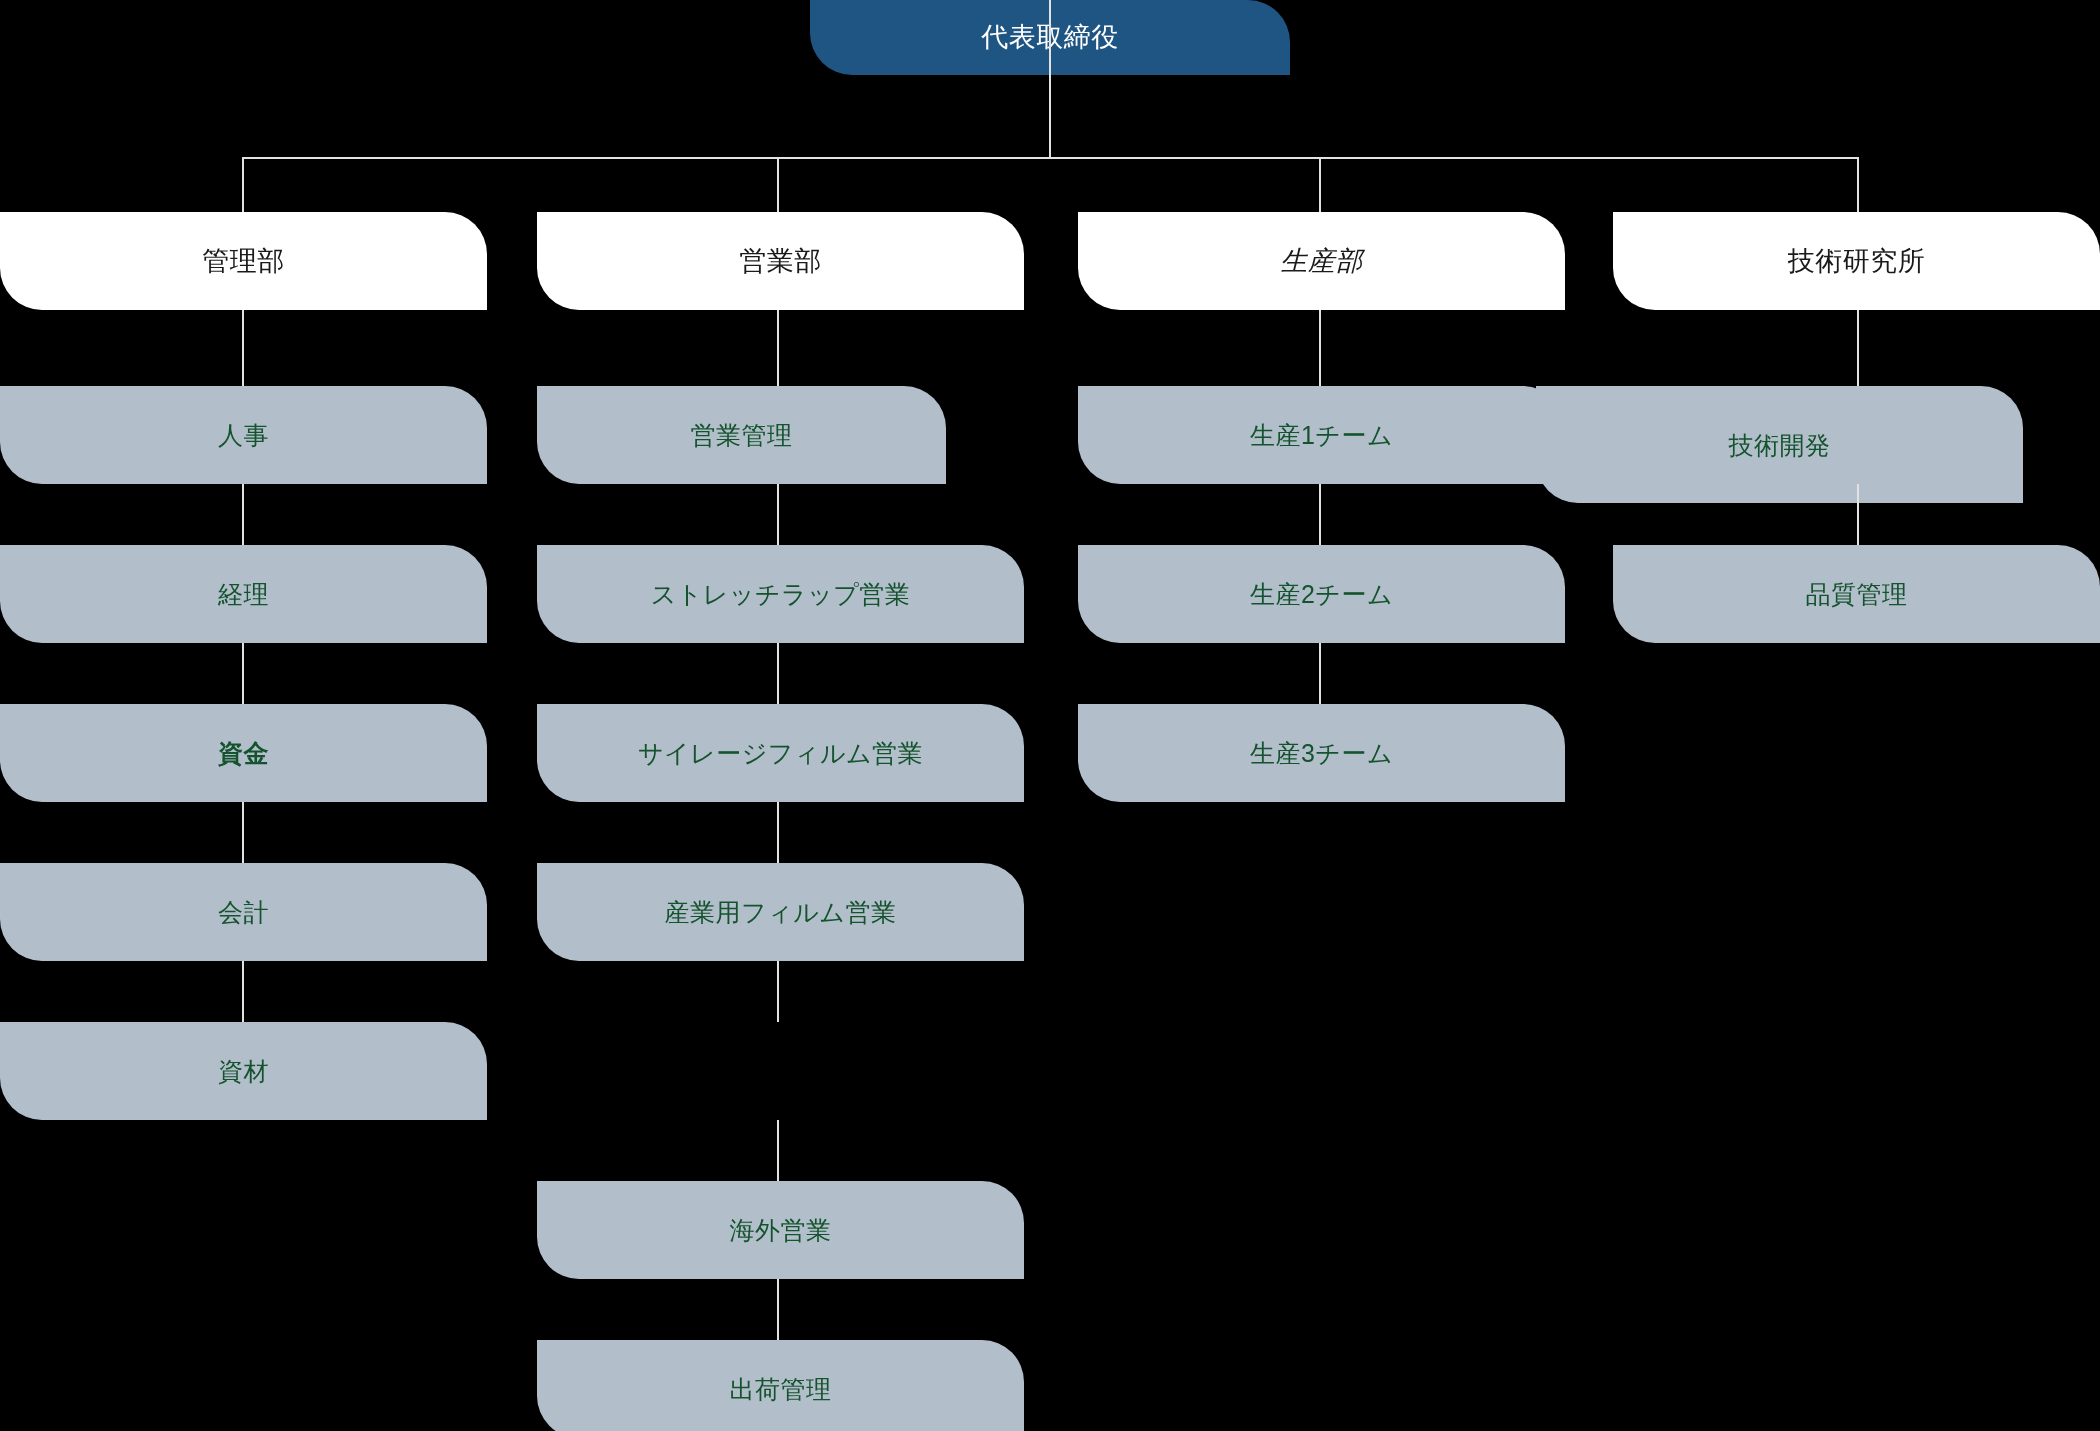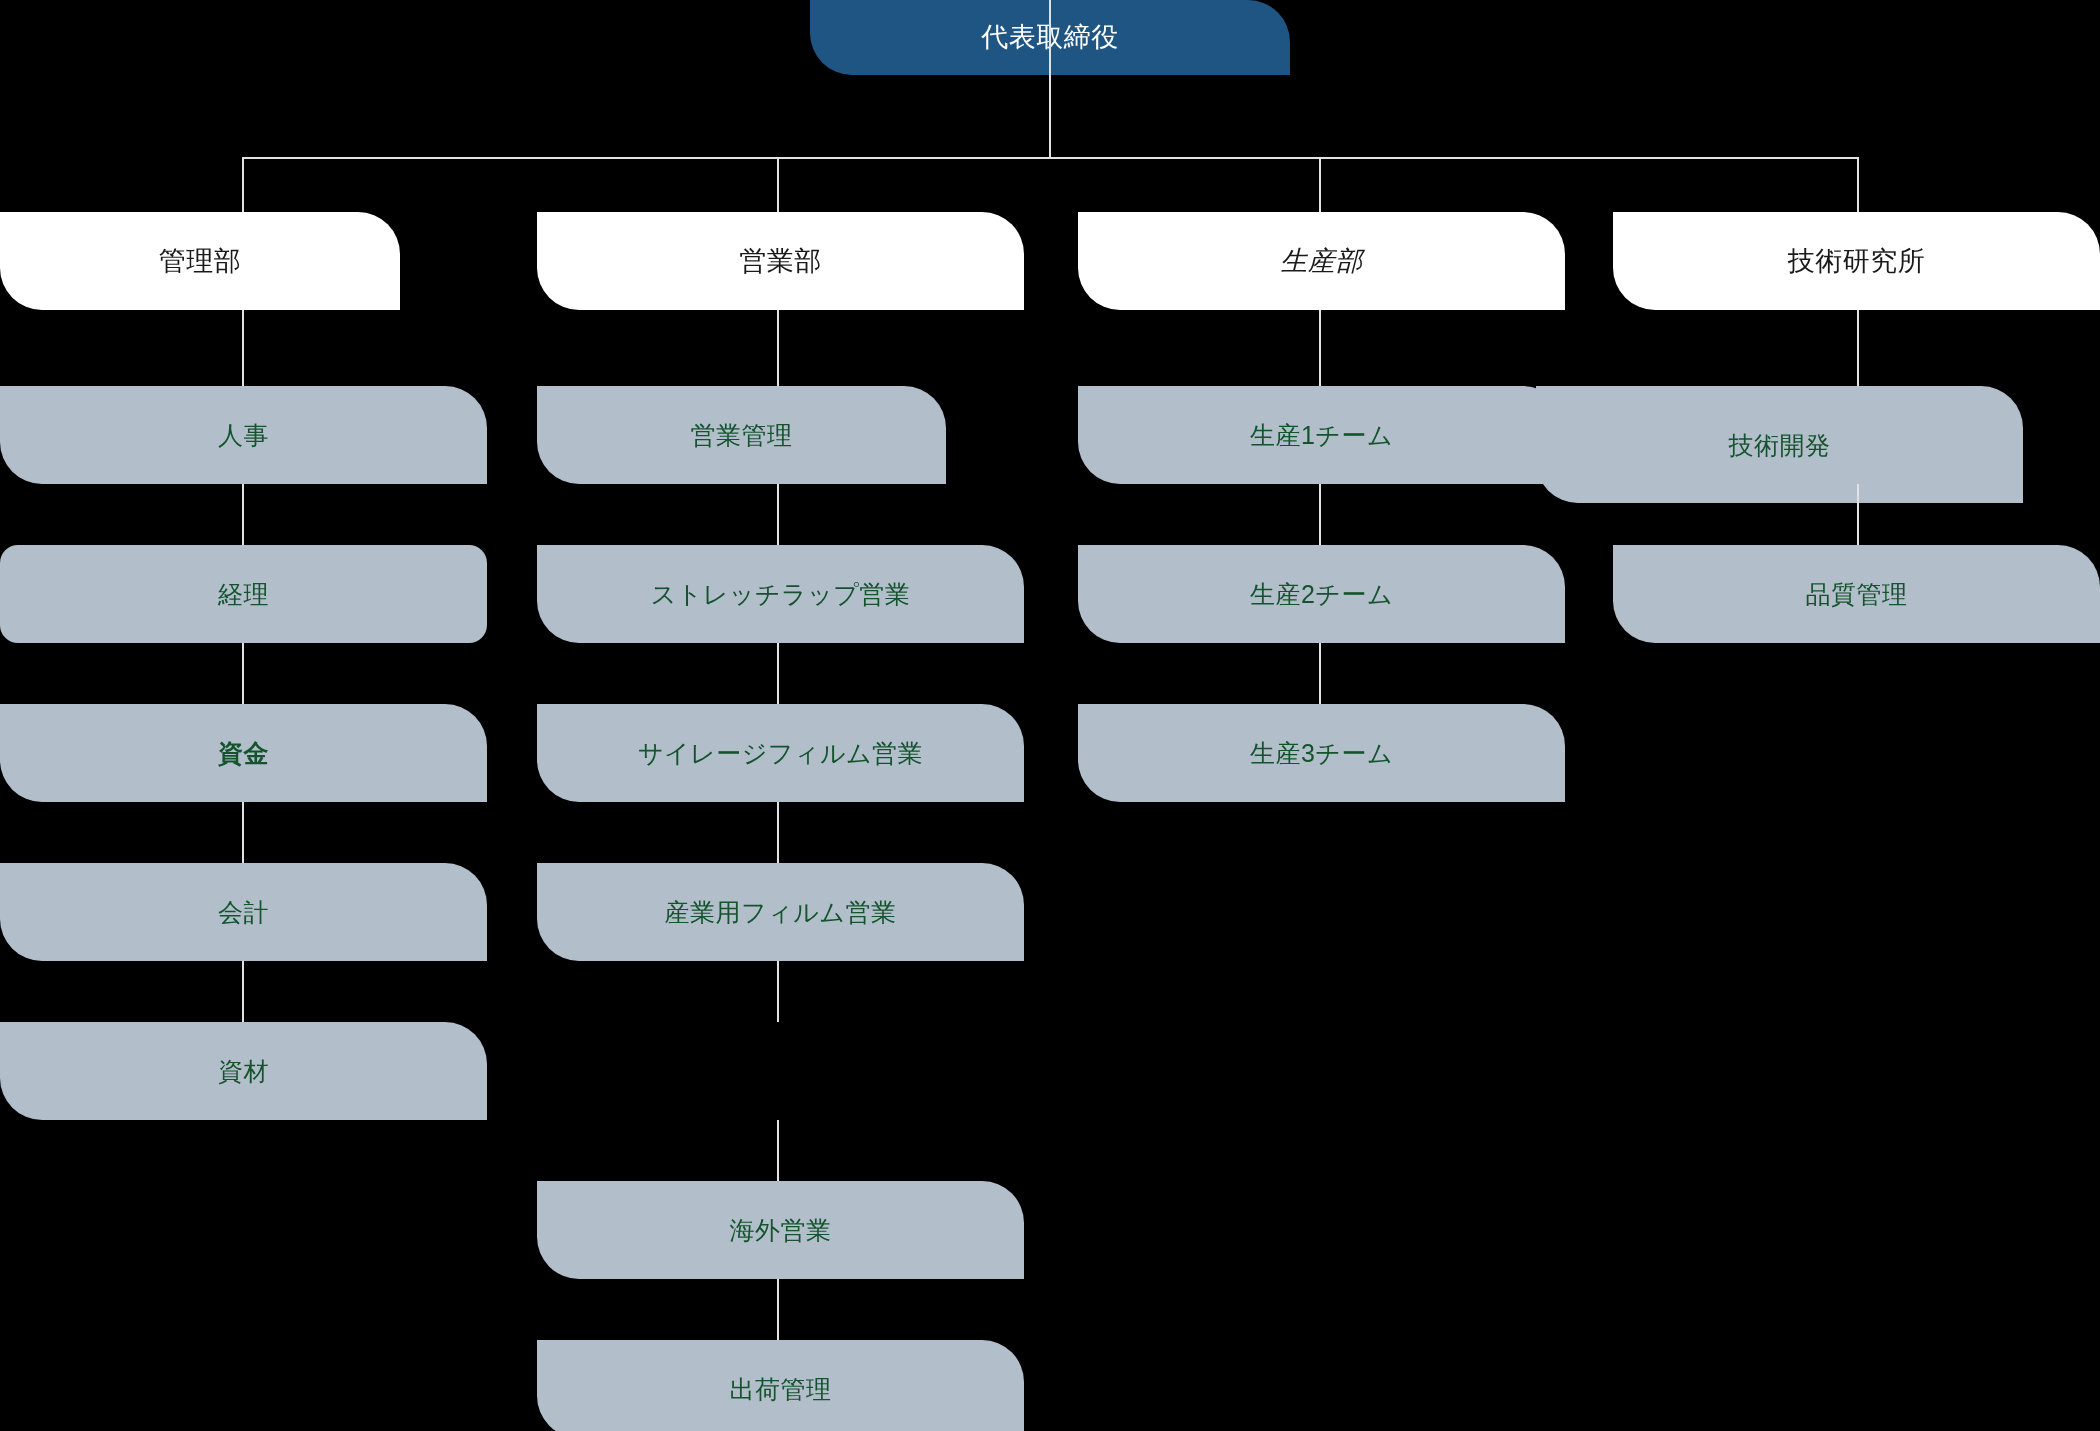--- a/index.html
+++ b/index.html
@@ -63,25 +63,25 @@
 </style>
 </head>
 <body>
 
 <div id="org-chart">
 
 <div class="node node-root" style="left: 810px; top: 0px; width: 480px; height: 75px;">代表取締役</div>
     <div class="conn conn-v" style="left: 1049px; top: 0px; height: 157px;"></div>
     <div class="conn conn-h" style="left: 243px; top: 157px; width: 1615px;"></div>
     <div class="conn conn-v" style="left: 242px; top: 157px; height: 55px;"></div>
-    <div class="node node-dept" style="left: 0px; top: 212px; width: 400px; height: 98px;">管理部</div>
+    <div class="node node-dept" style="left: 0px; top: 212px; width: 487px; height: 98px;">管理部</div>
     <div class="conn conn-v" style="left: 242px; top: 310px; height: 76px;"></div>
     <div class="node node-team" style="left: 0px; top: 386px; width: 487px; height: 98px;">人事</div>
     <div class="conn conn-v" style="left: 242px; top: 484px; height: 61px;"></div>
-    <div class="node node-team" style="left: 0px; top: 545px; width: 487px; height: 98px; border-radius: 18px;">経理</div>
+    <div class="node node-team" style="left: 0px; top: 545px; width: 487px; height: 98px;">経理</div>
     <div class="conn conn-v" style="left: 242px; top: 643px; height: 61px;"></div>
     <div class="node node-team" style="left: 0px; top: 704px; width: 487px; height: 98px; font-weight: bold;">資金</div>
     <div class="conn conn-v" style="left: 242px; top: 802px; height: 61px;"></div>
     <div class="node node-team" style="left: 0px; top: 863px; width: 487px; height: 98px;">会計</div>
     <div class="conn conn-v" style="left: 242px; top: 961px; height: 61px;"></div>
     <div class="node node-team" style="left: 0px; top: 1022px; width: 487px; height: 98px;">資材</div>
     <div class="conn conn-v" style="left: 777px; top: 157px; height: 55px;"></div>
     <div class="node node-dept" style="left: 537px; top: 212px; width: 487px; height: 98px;">営業部</div>
     <div class="conn conn-v" style="left: 777px; top: 310px; height: 76px;"></div>
     <div class="node node-team" style="left: 537px; top: 386px; width: 409px; height: 98px;">営業管理</div>

